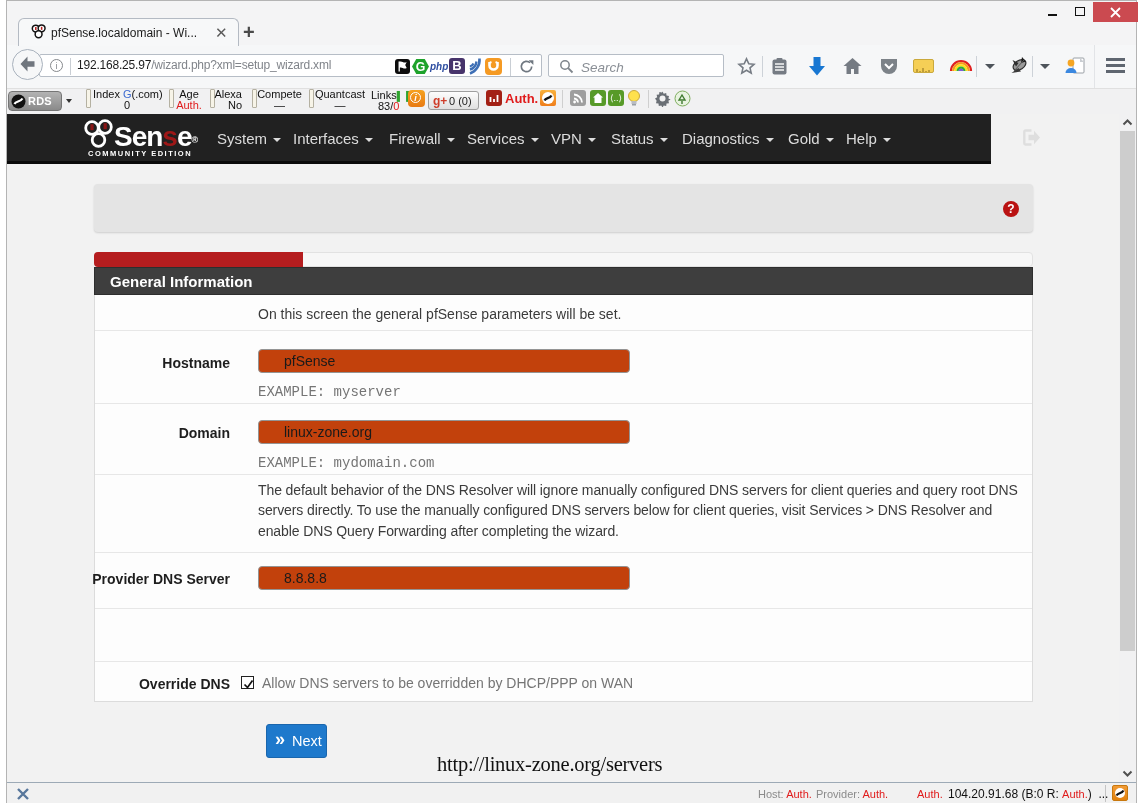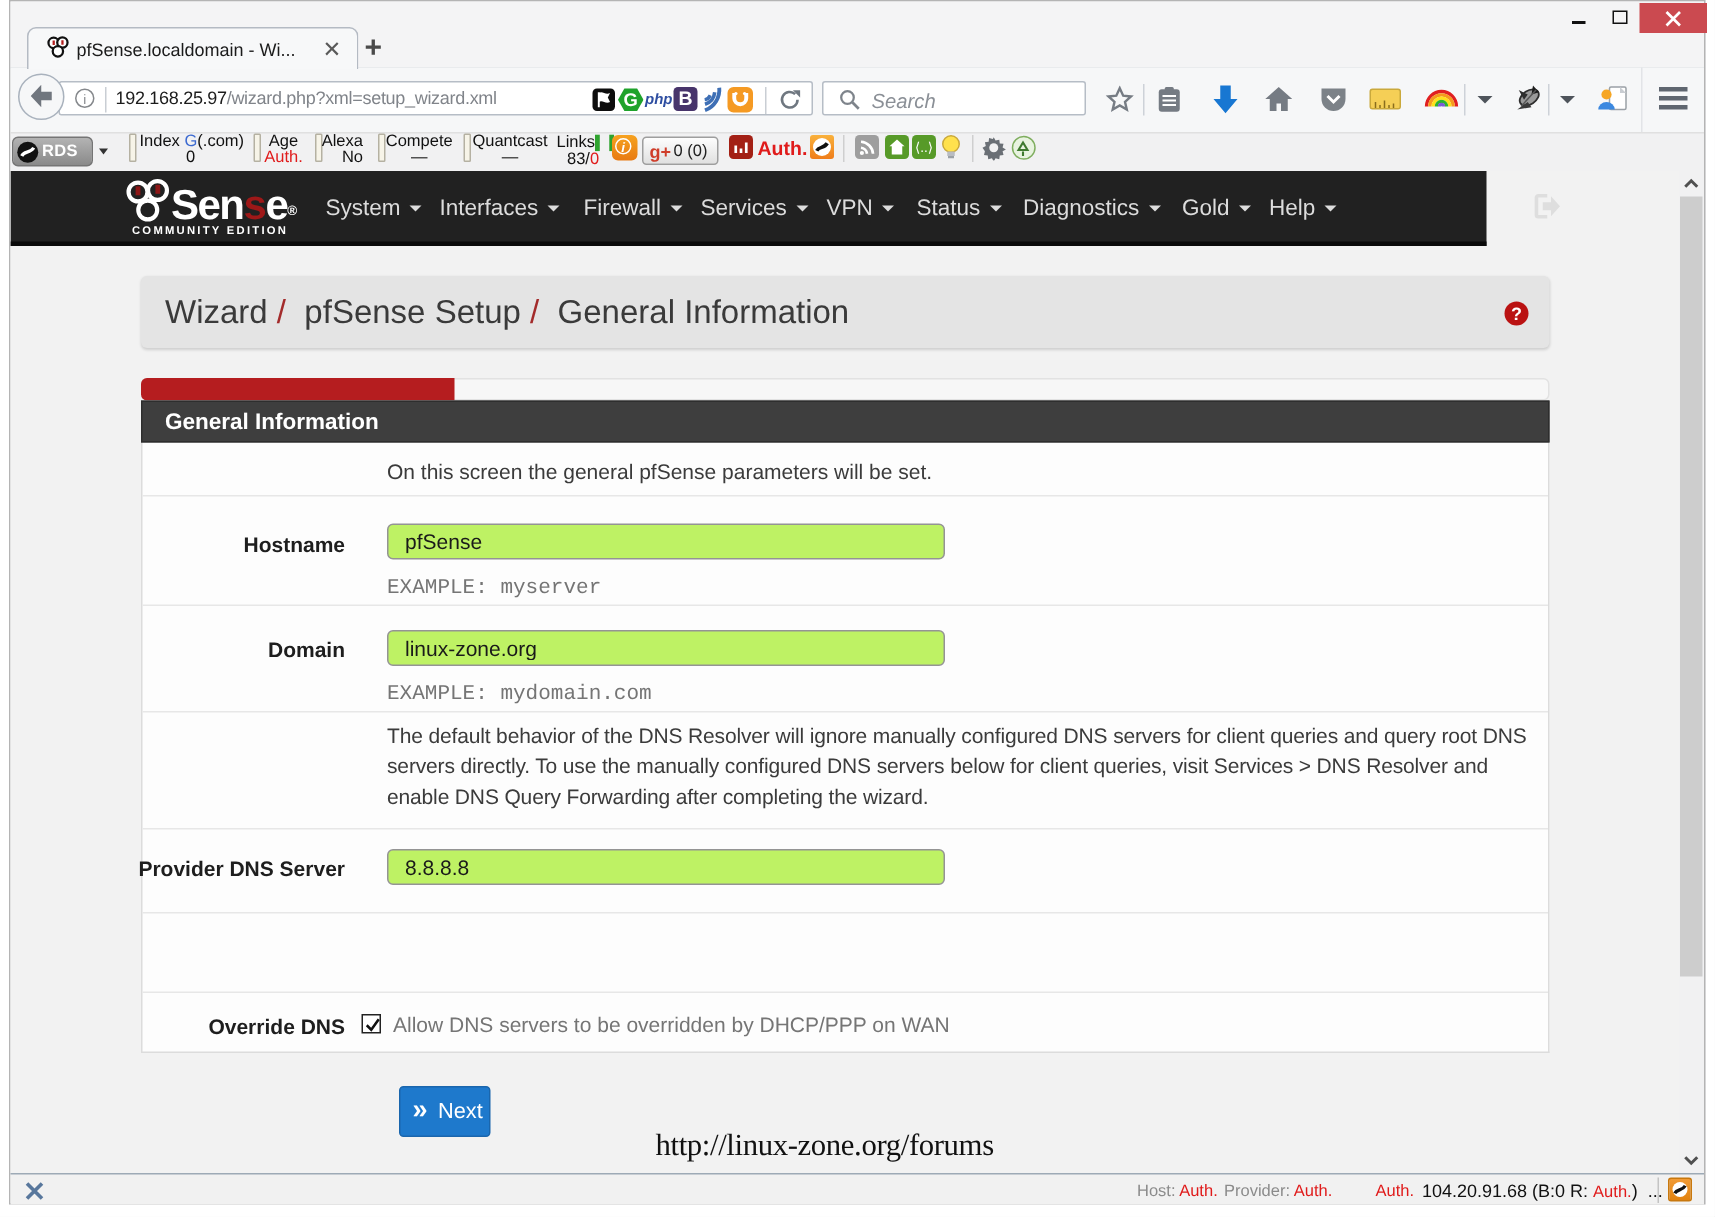--- a/index.html
+++ b/index.html
@@ -17,21 +17,21 @@
 
 #addonbar { position:absolute; left:0; top:87px; width:1129px; height:26px; background:#f1f1f2; border-top:1px solid #e0e0e0; font-size:11px; color:#111; }
 
 #viewport { position:absolute; left:0; top:113px; width:1112px; height:668px; background:#f2f2f2; overflow:hidden; }
 #scrollbar { position:absolute; left:1112px; top:113px; width:17px; height:668px; background:#f1f1f2; }
 #statusbar { position:absolute; left:0; top:781px; width:1129px; height:21px; background:#f1f1f1; border-top:1px solid #9daab6; font-size:11px; }
 
 #pfnav { position:absolute; left:0; top:0; width:984px; height:50px; background:#212121; border-bottom:3px solid #0a0a0a; }
 .menu { position:absolute; top:16px; font-size:15px; color:#dcdcdc; white-space:nowrap; }
 .caret { display:inline-block; width:0; height:0; border-left:4px solid transparent; border-right:4px solid transparent; border-top:4px solid #dcdcdc; vertical-align:middle; margin-left:6px; }
-.inpt { position:absolute; border:1px solid #949494; border-radius:4px; background:#bef264; font-size:14px; color:#1a1a1a; padding-left:11px; width:372px; height:24px; font-family:"Liberation Sans", sans-serif; }
+.inpt { position:absolute; border:1px solid #949494; border-radius:4px; background:#c2410c; font-size:14px; color:#1a1a1a; padding-left:25px; width:372px; height:24px; font-family:"Liberation Sans", sans-serif; }
 .lbl { position:absolute; font-weight:bold; font-size:14px; color:#1e1e1e; text-align:right; right:802px; white-space:nowrap; }
 .ex { position:absolute; font-size:14px; color:#757575;font-family:Liberation Mono, monospace; }
 .rowline { position:absolute; left:0; width:937px; height:1px; background:#e7e7e7; }
 </style>
 </head>
 <body>
 <div id="stage">
   <div id="win">
 
     <div id="titlebar">
@@ -264,21 +264,20 @@
         <div class="menu" style="left:675px;">Diagnostics<span class="caret"></span></div>
         <div class="menu" style="left:781px;">Gold<span class="caret"></span></div>
         <div class="menu" style="left:839px;">Help<span class="caret"></span></div>
         <svg class="abs" style="left:1014px;top:14px" width="19" height="19" viewBox="0 0 19 19">
             <path d="M10.5 2.5 H4.5 a1.2 1.2 0 0 0-1.2 1.2 v11.6 a1.2 1.2 0 0 0 1.2 1.2 h6" stroke="#dedede" stroke-width="2.4" fill="none"></path>
             <path d="M7.5 6.8 h5.5 v-4 l6 6.7-6 6.7 v-4 H7.5z" fill="#dedede"></path>
           </svg>
       </div>
 
       <div class="abs" style="left:87px;top:70px;width:939px;height:48px;background:#e4e4e4;border-radius:4px;box-shadow:0 1px 2px rgba(0,0,0,0.15);">
-        <div class="abs" style="left:16px;top:11px;font-size:22px;color:#3a3a3a;white-space:nowrap;">Wizard <span style="color:#a32b2b">/</span>&nbsp; pfSense Setup <span style="color:#a32b2b">/</span>&nbsp; General Information</div>
         <div class="abs" style="left:909px;top:17px;width:16px;height:16px;border-radius:50%;background:#ba1212;color:#fff;font-size:12px;font-weight:bold;text-align:center;line-height:16px;">?</div>
       </div>
 
       <div class="abs" style="left:87px;top:137.5px;width:939px;height:15px;background:#f7f7f7;border:1px solid #e2e2e2;border-radius:4px;"></div>
       <div class="abs" style="left:87px;top:137.5px;width:209px;height:15px;background:#b51d1f;border-radius:4px 0 0 4px;"></div>
 
       <div class="abs" style="left:87px;top:152.5px;width:939px;height:435px;background:#fdfdfd;border:1px solid #dcdcdc;border-top:none;">
         <div class="abs" style="left:-1px;top:0;width:939px;height:28px;background:#3e3e3e;border:1px solid #2e2e2e;">
           <div class="abs" style="left:15px;top:5px;font-size:15px;font-weight:bold;color:#fff;">General Information</div>
         </div>
@@ -310,21 +309,21 @@
               <path d="M2.5 6.5 l3 3 5-7" stroke="#111" stroke-width="1.7" fill="none"></path>
             </svg></div>
         <div class="abs" style="left:167px;top:408px;font-size:14px;color:#757575;">Allow DNS servers to be overridden by DHCP/PPP on WAN</div>
       </div>
 
       <div class="abs" style="left:259px;top:610px;width:61px;height:34px;background:#1e79cc;border:1px solid #1a66ad;border-radius:3px;color:#fff;">
         <span class="abs" style="left:8px;top:4px;font-size:18px;font-weight:bold;">»</span>
         <span class="abs" style="left:25px;top:8px;font-size:14.5px;">Next</span>
       </div>
 
-      <div class="abs" style="left:430px;top:639px;font-family:'Liberation Serif',serif;font-size:20.5px;letter-spacing:-0.25px;color:#111;">http://linux-zone.org/forums</div>
+      <div class="abs" style="left:430px;top:639px;font-family:'Liberation Serif',serif;font-size:20.5px;letter-spacing:-0.25px;color:#111;">http://linux-zone.org/servers</div>
     </div>
 
     <div id="scrollbar">
       <div class="abs" style="left:0;top:0;width:17px;height:17px;background:#f1f1f2;"><svg width="17" height="17" viewBox="0 0 17 17">
             <path d="M4.5 10.5 L8.5 6.5 L12.5 10.5" stroke="#505050" stroke-width="2" fill="none"></path>
           </svg></div>
       <div class="abs" style="left:1px;top:17px;width:15px;height:520px;background:#cdcdcd;"></div>
       <div class="abs" style="left:0;top:651px;width:17px;height:17px;background:#f1f1f2;"><svg width="17" height="17" viewBox="0 0 17 17">
             <path d="M4.5 6.5 L8.5 10.5 L12.5 6.5" stroke="#505050" stroke-width="2" fill="none"></path>
           </svg></div>

